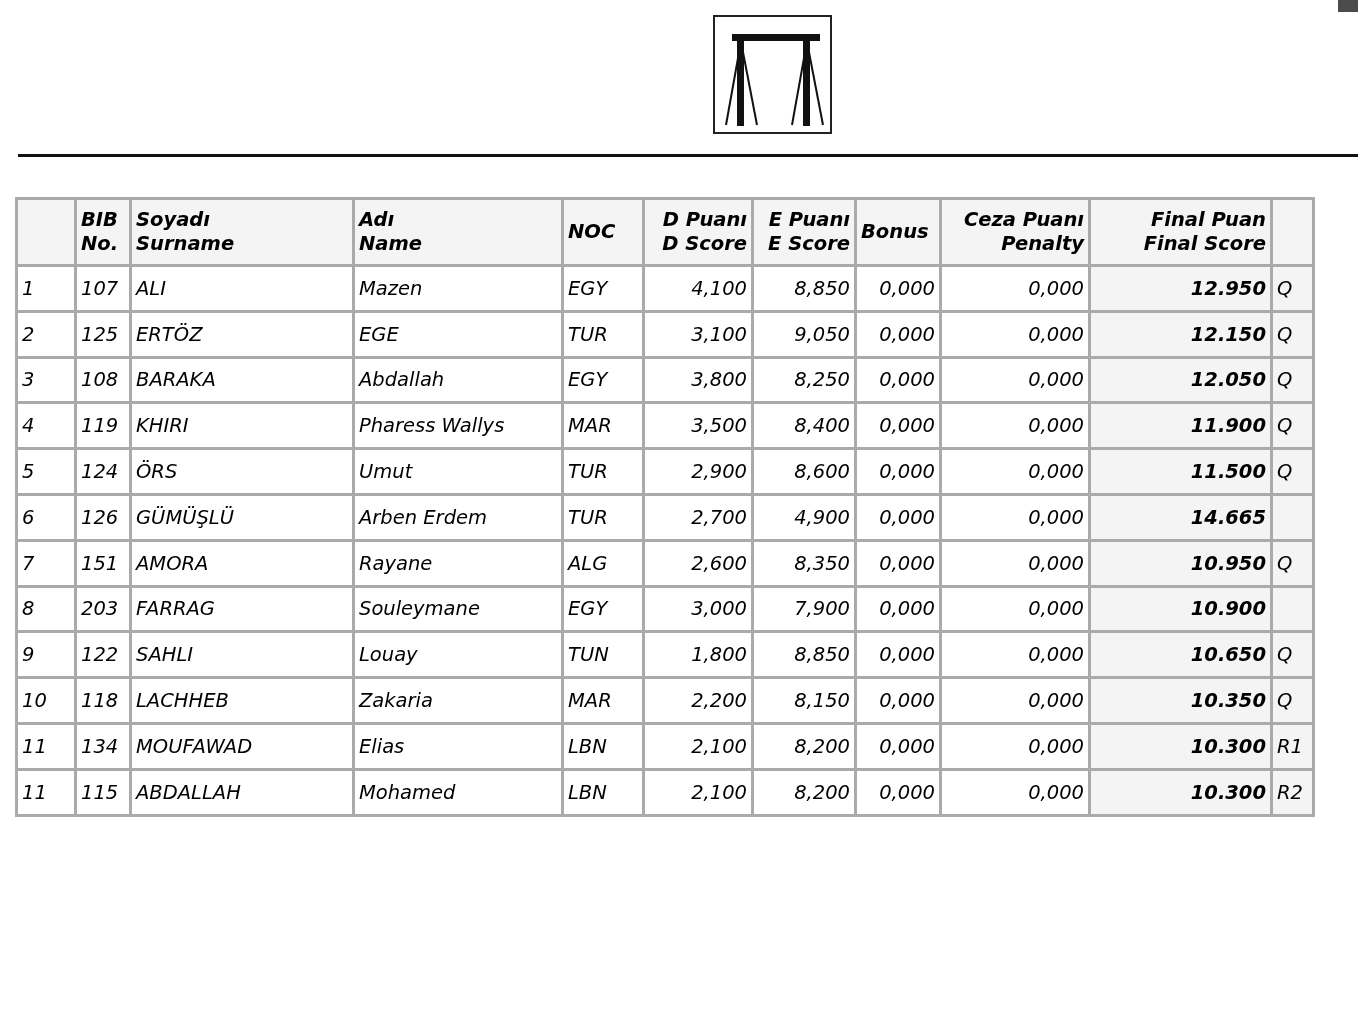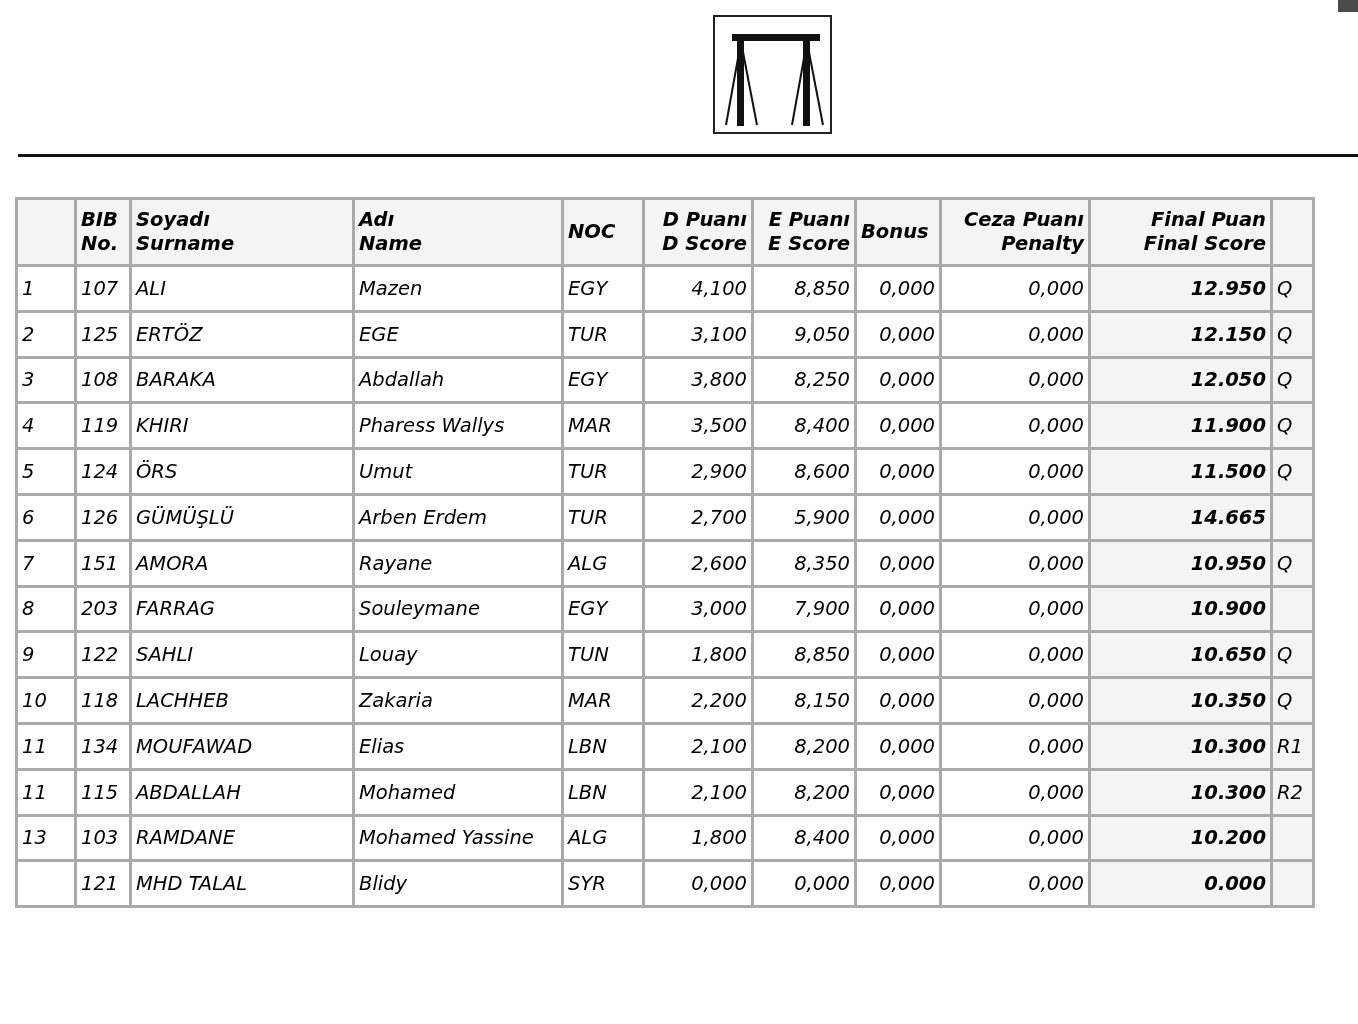--- a/index.html
+++ b/index.html
@@ -198,21 +198,21 @@
         <td class="right final">11.500</td>
         <td class="qual">Q</td>
       </tr>
       <tr>
         <td class="center">6</td>
         <td>126</td>
         <td>GÜMÜŞLÜ</td>
         <td>Arben Erdem</td>
         <td>TUR</td>
         <td class="right">2,700</td>
-        <td class="right">5,900</td>
+        <td class="right">4,900</td>
         <td class="right">0,000</td>
         <td class="right">0,000</td>
         <td class="right final">14.665</td>
         <td class="qual"></td>
       </tr>
       <tr>
         <td class="center">7</td>
         <td>151</td>
         <td>AMORA</td>
         <td>Rayane</td>
@@ -282,40 +282,14 @@
         <td>ABDALLAH</td>
         <td>Mohamed</td>
         <td>LBN</td>
         <td class="right">2,100</td>
         <td class="right">8,200</td>
         <td class="right">0,000</td>
         <td class="right">0,000</td>
         <td class="right final">10.300</td>
         <td class="qual">R2</td>
       </tr>
-      <tr>
-        <td class="center">13</td>
-        <td>103</td>
-        <td>RAMDANE</td>
-        <td>Mohamed Yassine</td>
-        <td>ALG</td>
-        <td class="right">1,800</td>
-        <td class="right">8,400</td>
-        <td class="right">0,000</td>
-        <td class="right">0,000</td>
-        <td class="right final">10.200</td>
-        <td class="qual"></td>
-      </tr>
-      <tr>
-        <td class="center"></td>
-        <td>121</td>
-        <td>MHD TALAL</td>
-        <td>Blidy</td>
-        <td>SYR</td>
-        <td class="right">0,000</td>
-        <td class="right">0,000</td>
-        <td class="right">0,000</td>
-        <td class="right">0,000</td>
-        <td class="right final">0.000</td>
-        <td class="qual"></td>
-      </tr>
     </tbody>
 </table>
 
 </body></html>

